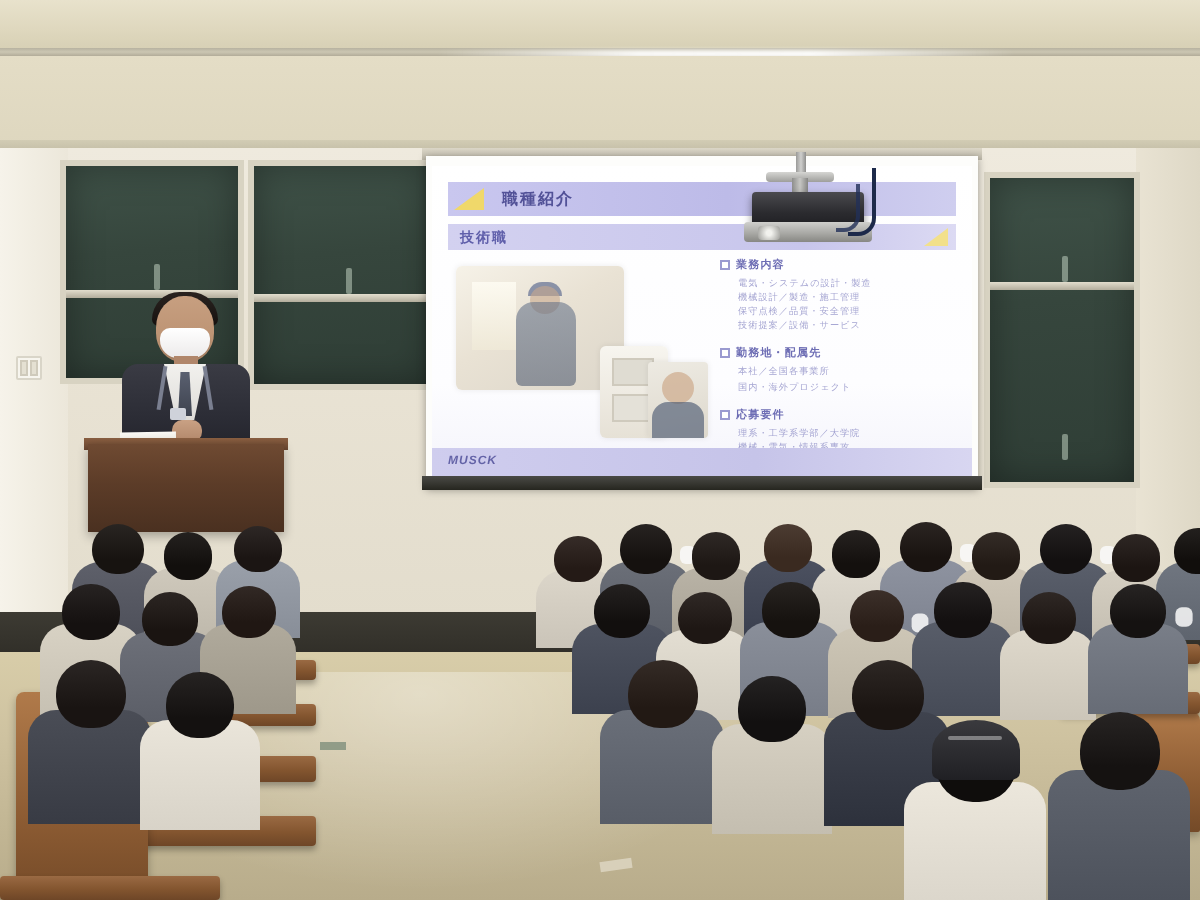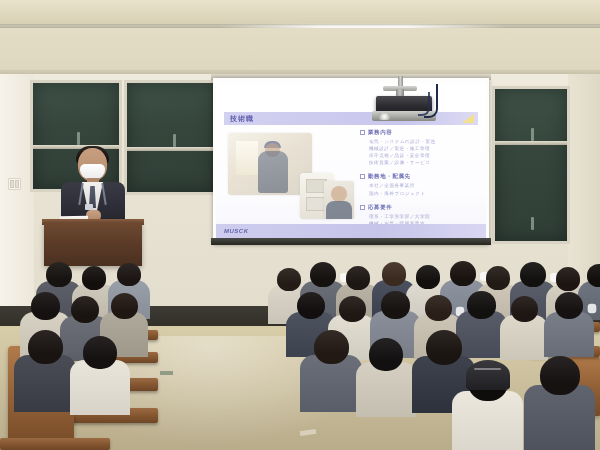--- a/index.html
+++ b/index.html
@@ -391,20 +391,24 @@
     <div class="chalk" style="left:36px;top:39px;"></div>
     <div class="chalk" style="left:36px;top:128px;"></div>
   </div>
 
   <div class="screen-top-bar"></div>
   <div class="screen-frame"></div>
   <div class="screen-bottom-bar"></div>
 
   <div class="slide">
 
+    <div class="slide-title-row">
+      <div class="logo-tri"></div>
+      <span class="slide-title-txt">職種紹介</span>
+    </div>
 
     <div class="slide-sub-row">
       <span class="slide-sub-txt">技術職</span>
       <span class="sub-tri"></span>
     </div>
 
     <div class="slide-body">
       <div class="slide-photos">
         <div class="ph" id="ph-main">
           <div class="win"></div>

